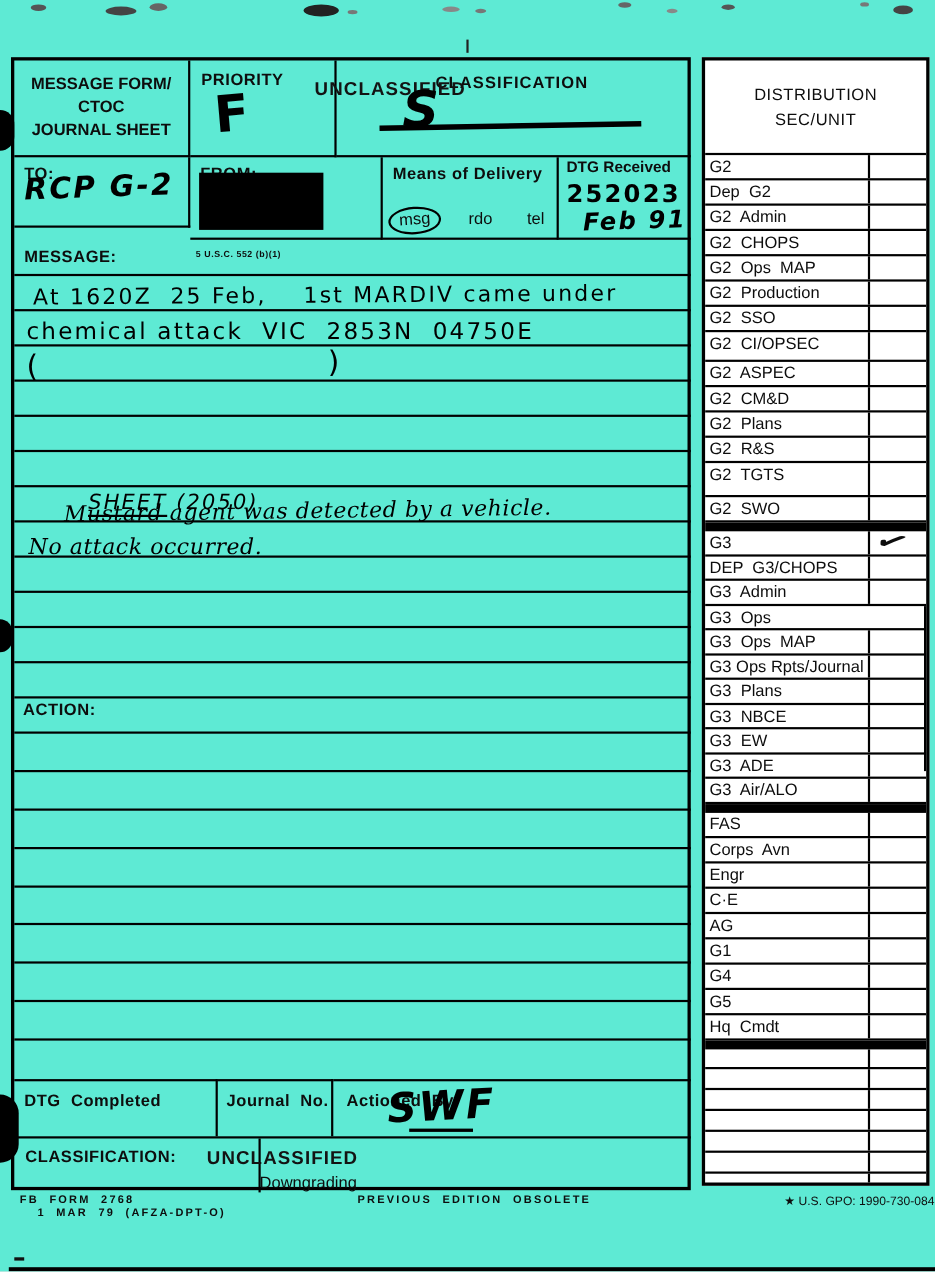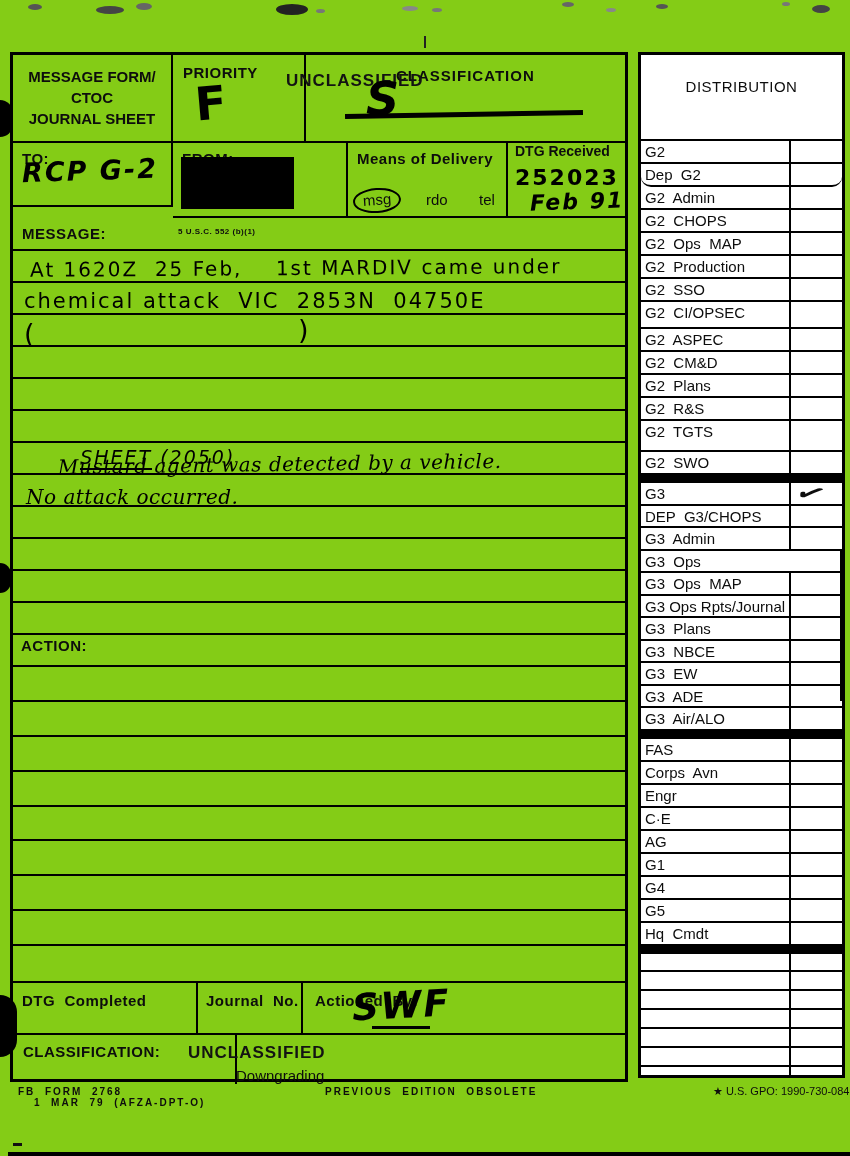--- a/index.html
+++ b/index.html
@@ -1,18 +1,18 @@
 <!DOCTYPE html>
 <html><head>
 <meta charset="utf-8">
 <style>
   html,body { margin:0; padding:0; background:#e8e8e8; }
   .page {
     position:relative; width:850px; height:1156px; margin:0 auto;
-    background:#84cc16; overflow:hidden;
+    background:#5eead4; overflow:hidden;
     font-family:"Liberation Sans", sans-serif; color:#0d0d0d;
   }
   .abs { position:absolute; }
   .pre { white-space:pre; }
 
   
   .main-form { position:absolute; left:10px; top:52px; width:618px; height:1030px;
     border:3px solid #000; box-sizing:border-box; }
   .cell { position:absolute; box-sizing:border-box; }
   .bb { border-bottom:2px solid #000; } .br { border-right:2px solid #000; }
@@ -213,27 +213,28 @@
   </div>
   <div class="abs hw hw-script" style="left:58px;top:452px;font-size:20px;transform:rotate(-0.8deg);">Mustard agent was detected by a vehicle.</div>
   <div class="abs hw hw-script" style="left:26px;top:485px;font-size:20px;">No attack occurred.</div>
 
   <div class="abs hw hw-print" style="left:352px;top:984px;font-size:37px;font-weight:bold;font-style:italic;transform:rotate(-3deg);">SWF</div>
   <div class="strike-bar" style="left:372px;top:1026px;width:58px;height:3px;"></div>
 
   <div class="dist-table">
     <div class="dist-header">
       <div>DISTRIBUTION</div>
+      <div>SEC/UNIT</div>
     </div>
     <div id="dist-rows">
         <div class="dist-row" style="height: 23px;">
           <span class="dist-label">G2</span>
           <span class="dist-check"></span>
         </div>
-        <div class="dist-row" style="height: 23px; border-radius: 10px;">
+        <div class="dist-row" style="height: 23px;">
           <span class="dist-label">Dep  G2</span>
           <span class="dist-check"></span>
         </div>
         <div class="dist-row" style="height: 23px;">
           <span class="dist-label">G2  Admin</span>
           <span class="dist-check"></span>
         </div>
         <div class="dist-row" style="height: 23px;">
           <span class="dist-label">G2  CHOPS</span>
           <span class="dist-check"></span>

